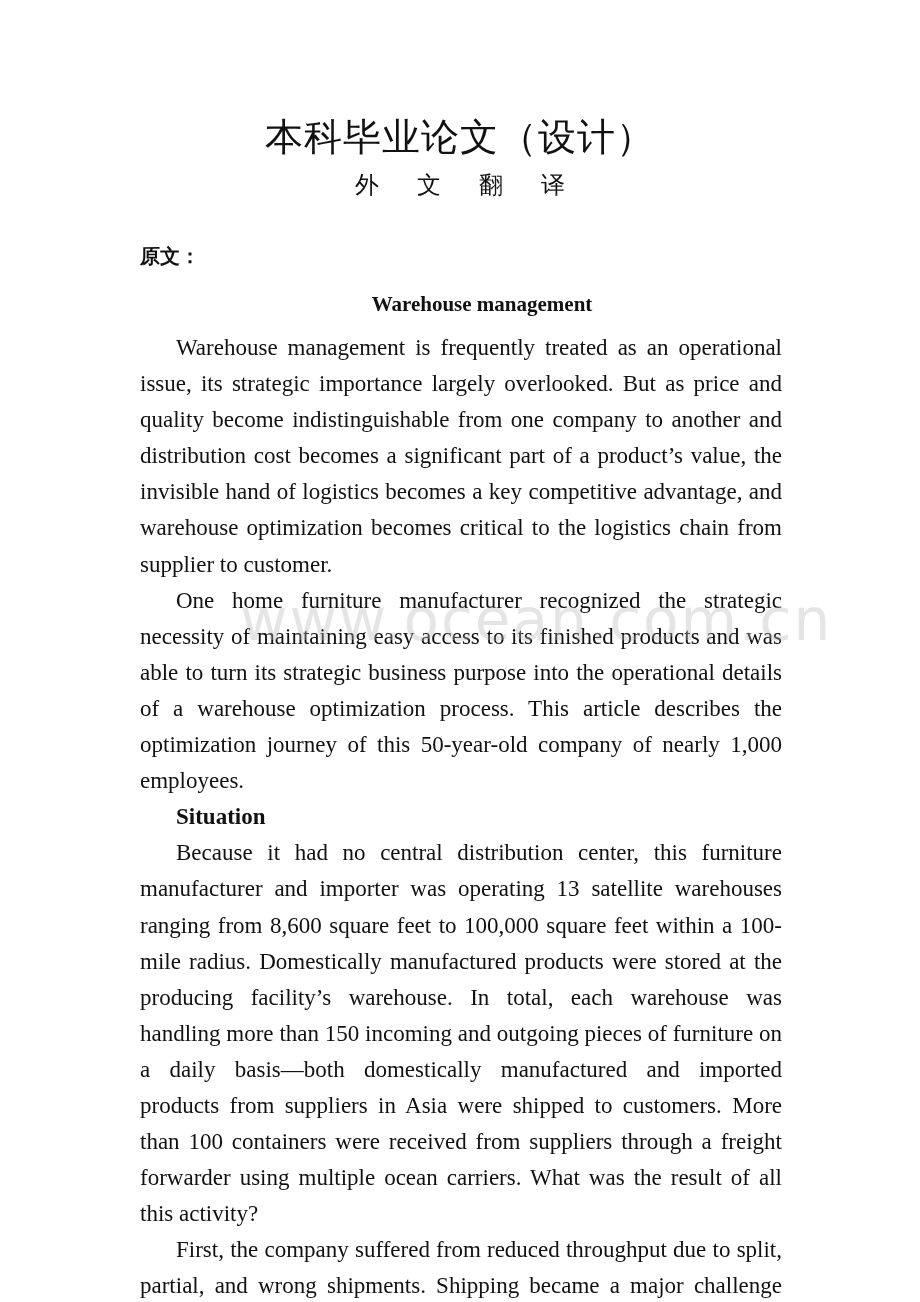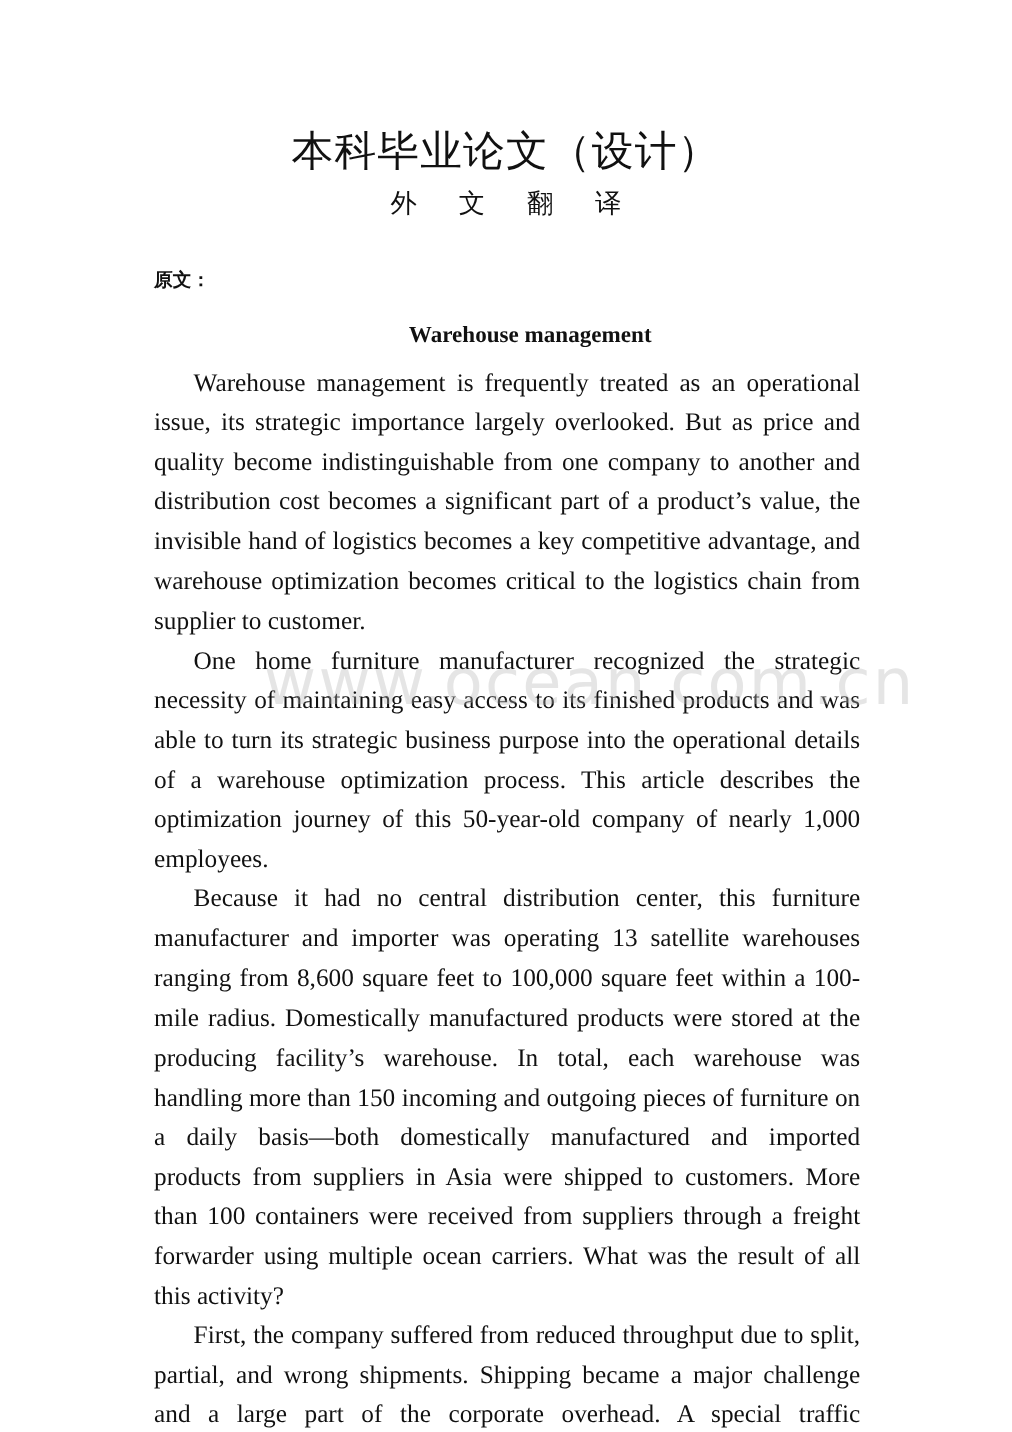--- a/index.html
+++ b/index.html
@@ -4,21 +4,21 @@
 <style>
   html, body { margin: 0; padding: 0; background: #ffffff; }
   body { width: 920px; height: 1302px; position: relative; overflow: hidden;
          font-family: "Liberation Serif", "DejaVu Serif", serif; color: #111; }
   .page { position: absolute; left: 0; top: 0; width: 920px; height: 986px; background: #fff; }
   .title1 { position: absolute; top: 112px; left: 0; width: 920px; text-align: center;
             font-size: 38px; line-height: 50px; font-family: "DejaVu Serif", serif; font-weight: normal; letter-spacing: 1px; }
   .title2 { position: absolute; top: 160px; left: 0; width: 920px; text-align: center;
             font-size: 24px; line-height: 50px; font-family: "DejaVu Serif", serif; word-spacing: 0; }
   .title2 span { display: inline-block; margin: 0 19px; }
-  .orig-label { position: absolute; top: 243px; left: 140px; font-size: 17px; font-weight: bold;
+  .orig-label { position: absolute; top: 243px; left: 140px; font-size: 20px; font-weight: bold;
                 font-family: Liberation Serif, serif; text-align: center; }
   .article-title { position: absolute; top: 292px; left: 0; width: 964px; text-align: center;
                    font-size: 21px; font-weight: bold; }
   .body-text { position: absolute; top: 330px; left: 140px; width: 642px; font-size: 23px; line-height: 36.1px; }
   .body-text p { margin: 0; text-align: justify; text-indent: 36px; }
   .body-text p.heading { font-weight: bold; }
   .watermark { position: absolute; top: 586px; left: 240px; font-family: "DejaVu Sans", sans-serif;
                font-size: 58px; color: rgba(180,180,180,0.35); letter-spacing: 2px; pointer-events: none; }
 </style>
 </head>
@@ -28,18 +28,19 @@
   <div class="title1">本科毕业论文（设计）</div>
   <div class="title2">
     <span>外</span><span>文</span><span>翻</span><span>译</span>
   </div>
   <div class="orig-label">原文：</div>
   <div class="article-title">Warehouse management</div>
 
   <div class="body-text">
     <p>Warehouse management is frequently treated as an operational issue, its strategic importance largely overlooked. But as price and quality become indistinguishable from one company to another and distribution cost becomes a significant part of a product’s value, the invisible hand of logistics becomes a key competitive advantage, and warehouse optimization becomes critical to the logistics chain from supplier to customer.</p>
     <p>One home furniture manufacturer recognized the strategic necessity of maintaining easy access to its finished products and was able to turn its strategic business purpose into the operational details of a warehouse optimization process. This article describes the optimization journey of this 50-year-old company of nearly 1,000 employees.</p>
+    <p class="heading">Situation</p>
     <p>Because it had no central distribution center, this furniture manufacturer and importer was operating 13 satellite warehouses ranging from 8,600 square feet to 100,000 square feet within a 100-mile radius. Domestically manufactured products were stored at the producing facility’s warehouse. In total, each warehouse was handling more than 150 incoming and outgoing pieces of furniture on a daily basis—both domestically manufactured and imported products from suppliers in Asia were shipped to customers. More than 100 containers were received from suppliers through a freight forwarder using multiple ocean carriers. What was the result of all this activity?</p>
     <p>First, the company suffered from reduced throughput due to split, partial, and wrong shipments. Shipping became a major challenge and a large part of the corporate overhead. A special traffic department was created to consolidate</p>
   </div>
 
   <div class="watermark">www.ocean.com.cn</div>
 </div>
 
 </body></html>

